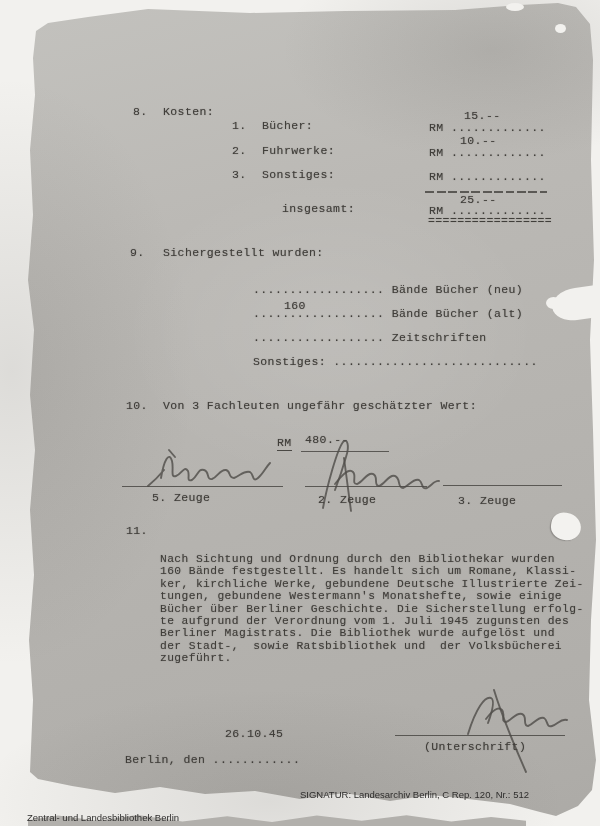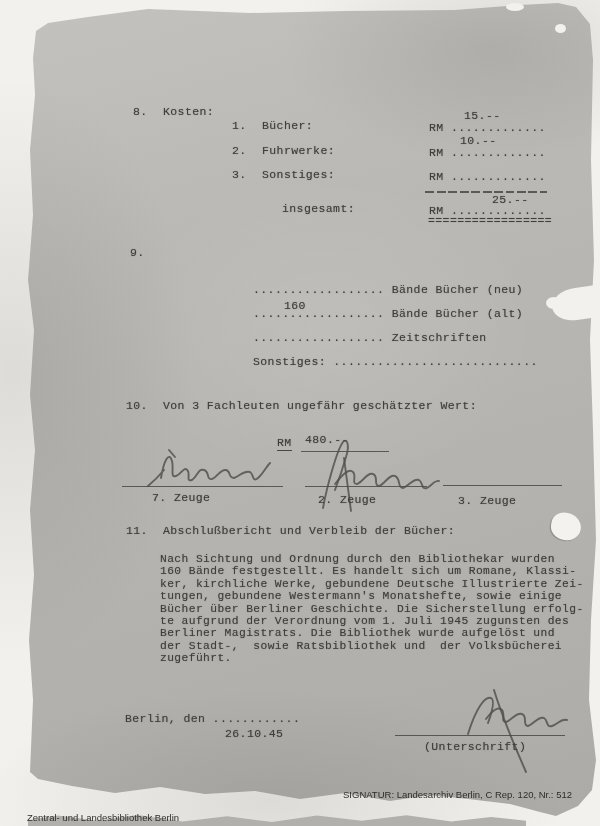--- a/index.html
+++ b/index.html
@@ -40,21 +40,21 @@
   .para{width:442px;white-space:pre;line-height:12.4px;font-size:11.3px;}
   .rule{position:absolute;height:1.4px;background:#4a4844;opacity:.85;}
   .rule-dash{position:absolute;height:1.8px;opacity:.85;
      background:repeating-linear-gradient(90deg,#4a4844 0 9px,rgba(74,72,68,0) 9px 11.5px);}
   .u{border-bottom:1.4px solid #4a4844;padding-bottom:1px;}
   .sig{position:absolute;pointer-events:none;}
   .sig path{fill:none;stroke:#504e4a;stroke-width:1.9;stroke-linecap:round;opacity:.82;}
   
   .foot{position:absolute;font-family:"Liberation Sans",sans-serif;font-size:9.5px;line-height:11.5px;
         color:#2e2d2c;white-space:pre;}
-  .foot.right{text-align:right;}
+  .foot.right{text-align:left;}
 </style>
 </head>
 <body>
 
 <div class="stage">
   <div class="paper"></div>
   <div class="paper paper-shade"></div>
   <div class="paper-scrap"></div>
   <div class="tear-notch"></div>
   <div class="tear-bump"></div>
@@ -75,24 +75,25 @@
   <div class="t" style="left:429px;top:146px">RM .............</div>
   <div class="t" style="left:460px;top:134px">10.--</div>
 
   <div class="t" style="left:232px;top:168px">3.</div>
   <div class="t" style="left:262px;top:168px">Sonstiges:</div>
   <div class="t" style="left:429px;top:170px">RM .............</div>
 
   <div class="rule-dash" style="left:425px;top:191px;width:122px"></div>
   <div class="t" style="left:282px;top:202px">insgesamt:</div>
   <div class="t" style="left:429px;top:204px">RM .............</div>
-  <div class="t" style="left:492px;top:193px">25.--</div>
+  <div class="t" style="left:460px;top:193px">25.--</div>
   <div class="t" style="left:428px;top:214px">=================</div>
 
   <div class="t" style="left:130px;top:246px">9.</div>
+  <div class="t" style="left:163px;top:246px">Sichergestellt wurden:</div>
   <div class="t" style="left:253px;top:283px">.................. Bände Bücher (neu)</div>
   <div class="t" style="left:284px;top:299px">160</div>
   <div class="t" style="left:253px;top:331px">.................. Zeitschriften</div>
   <div class="t" style="left:253px;top:307px">.................. Bände Bücher (alt)</div>
   <div class="t" style="left:253px;top:355px">Sonstiges: ............................</div>
 
   <div class="t" style="left:126px;top:399px">10.</div>
   <div class="t" style="left:163px;top:399px">Von 3 Fachleuten ungefähr geschätzter Wert:</div>
   <div class="t" style="left:277px;top:436px"><span class="u">RM</span></div>
   <div class="t" style="left:305px;top:433px">480.--</div>
@@ -104,38 +105,37 @@
   </svg>
   <svg class="sig" style="left:295px;top:438px" width="150" height="75" viewBox="0 0 150 75">
     <path d="M28,70 C32,48 42,12 48,4 C52,0 55,7 51,19 C47,33 43,44 40,52"></path>
     <path d="M49,20 L56,73"></path>
     <path d="M40,46 C48,36 54,30 58,34 C62,38 56,46 62,46 C68,44 72,34 78,36 C84,38 78,48 84,48 C90,46 94,36 100,38 C106,40 102,50 108,50 C114,48 118,40 124,42 C128,44 126,52 132,50 C137,47 140,42 144,43"></path>
   </svg>
 
   <div class="rule" style="left:122px;top:486px;width:161px"></div>
   <div class="rule" style="left:305px;top:486px;width:122px"></div>
   <div class="rule" style="left:443px;top:485px;width:119px"></div>
-  <div class="t" style="left:152px;top:491px">7. Zeuge</div>
+  <div class="t" style="left:152px;top:491px">5. Zeuge</div>
   <div class="t" style="left:318px;top:493px">2. Zeuge</div>
   <div class="t" style="left:458px;top:494px">3. Zeuge</div>
 
   <div class="t" style="left:126px;top:524px">11.</div>
-  <div class="t" style="left:163px;top:524px">Abschlußbericht und Verbleib der Bücher:</div>
   <div class="t para" style="left:160px;top:553px">Nach Sichtung und Ordnung durch den Bibliothekar wurden
 160 Bände festgestellt. Es handelt sich um Romane, Klassi-
 ker, kirchliche Werke, gebundene Deutsche Illustrierte Zei-
 tungen, gebundene Westermann's Monatshefte, sowie einige
 Bücher über Berliner Geschichte. Die Sicherstellung erfolg-
 te aufgrund der Verordnung vom 1. Juli 1945 zugunsten des
 Berliner Magistrats. Die Bibliothek wurde aufgelöst und
 der Stadt-,  sowie Ratsbibliothek und  der Volksbücherei
 zugeführt.</div>
 
   <div class="t" style="left:225px;top:727px">26.10.45</div>
-  <div class="t" style="left:125px;top:712px">Berlin, den ............</div>
+  <div class="t" style="left:125px;top:753px">Berlin, den ............</div>
   <svg class="sig" style="left:450px;top:688px" width="130" height="88" viewBox="0 0 130 88">
     <path d="M18,46 C26,20 35,8 41,10 C45,12 42,24 38,35"></path>
     <path d="M44,2 C50,22 62,52 76,84"></path>
     <path d="M36,31 C42,23 48,18 52,22 C56,26 50,34 56,34 C62,32 66,24 72,26 C78,28 72,38 78,38 C84,36 88,28 94,30 C98,32 96,40 102,38 C108,36 111,30 117,32"></path>
   </svg>
   <div class="rule" style="left:395px;top:735px;width:170px"></div>
   <div class="t" style="left:424px;top:740px">(Unterschrift)</div>
 
   <div class="foot" style="left:27px;top:789px">
     <div>Zentral- und Landesbibliothek Berlin</div>

